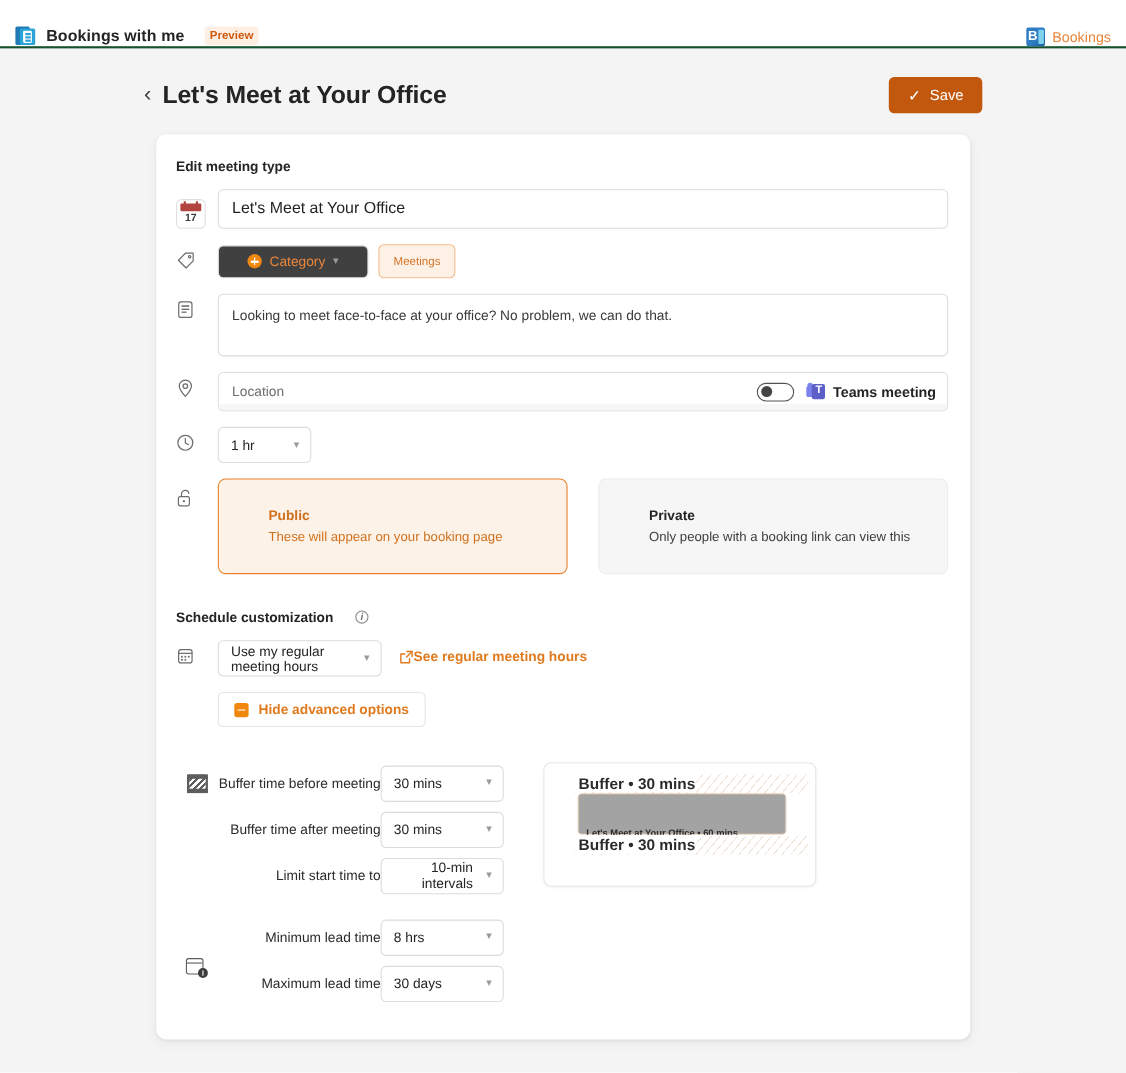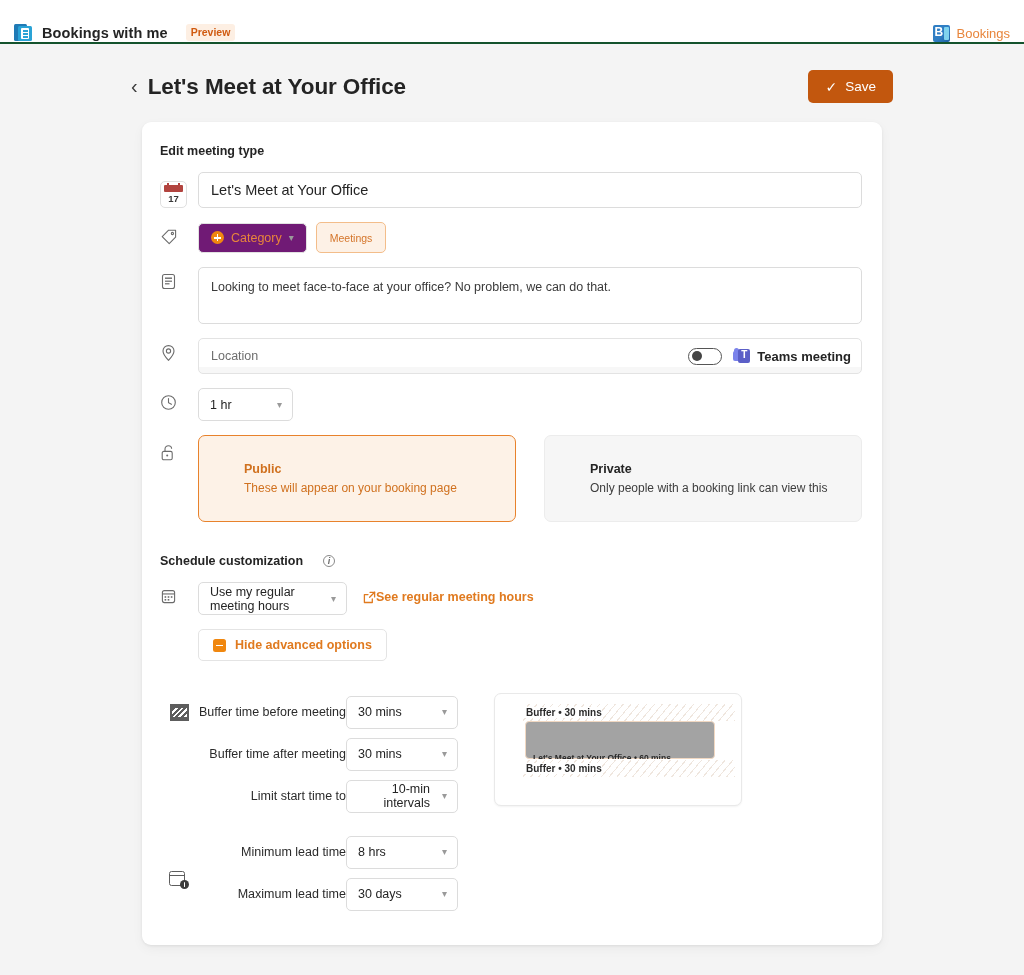--- a/index.html
+++ b/index.html
@@ -135,22 +135,22 @@
     border-radius: 5px;
     padding: 0 12px;
     display: flex; align-items: center;
     font-size: 14.5px;
     background: #fff;
   }
 
   .chip-row { display: flex; align-items: center; gap: 9px; flex: 1; }
   .category-btn {
     height: 30px; border: 1px solid #e2e2e2; border-radius: 5px;
-    background: #701a75; display: flex; align-items: center; gap: 7px;
-    padding: 0 12px; cursor: pointer;
+    background: #404040; display: flex; align-items: center; gap: 7px;
+    padding: 0 26px; cursor: pointer;
   }
   .plus-circle {
     width: 13px; height: 13px; border-radius: 50%; background: #f0870f;
     position: relative; flex: none;
   }
   .plus-circle:before, .plus-circle:after {
     content:""; position:absolute; background:#fff;
   }
   .plus-circle:before { left:3px; top:6px; width:7px; height:1.5px; }
   .plus-circle:after { left:5.75px; top:3px; width:1.5px; height:7px; }
@@ -186,21 +186,21 @@
   .teams-icon .tsm { position:absolute; left:0px; top:3.5px; width:7px; height:10px; background:#7b83eb; border-radius:2px; }
   .teams-icon .tdot { position:absolute; left:1px; top:0px; width:5px; height:5px; border-radius:50%; background:#7b83eb; }
   .teams-label { font-size: 13px; font-weight: 700; }
 
   .select {
     height: 33px; border: 1px solid #dcdcdc; border-radius: 5px; background: #fff;
     display: flex; align-items: center; padding: 0 10px 0 11px;
     font-size: 12.5px; cursor: pointer;
   }
   .select .chev { margin-left: auto; padding-left: 12px; }
-  .select.w100 { width: 95px; }
+  .select.w100 { width: 85px; }
   .select.w185 { width: 149px; }
   .select.w112 { width: 112px; }
 
   
   .vis-wrap { display: flex; gap: 28px; flex: 1; }
   .vis-card {
     flex: 1; border-radius: 7px; padding: 26px 0 26px 45px; min-height: 76px;
   }
   .vis-card.public { border: 1.5px solid #e8822c; background: #fdf2e7; }
   .vis-card.private { border: 1px solid #ececec; background: #f6f6f6; }
@@ -262,21 +262,21 @@
     padding: 9px 0 0 0; position: relative; overflow: hidden;
   }
   .pv-band {
     position: relative; height: 18px;
     background: repeating-linear-gradient(-50deg, #efe6de 0 1px, #ffffff 1px 6px);
     margin-left: 28px; margin-right: 6px;
     display: flex; align-items: center;
   }
   .pv-band-line { position:absolute; left:-28px; right:-6px; top:0; height:1px; background:#e7e7e7; }
   .pv-band.bottom .pv-band-line { top: 0; }
-  .pv-band span { font-size: 10px; font-weight: 700; color: #2b2b2b; padding-left: 3px; background: #fff; }
+  .pv-band span { font-size: 14px; font-weight: 700; color: #2b2b2b; padding-left: 3px; background: #fff; }
   .pv-meeting {
     margin-left: 30px; margin-right: 26px; height: 38px;
     background: #a3a3a3; border: 1px solid #f1d8c2; border-radius: 4px;
     padding: 25px 0 0 7px;
   }
   .pv-meeting span { font-size: 8.5px; font-weight: 700; color: #2b2b2b; }
 </style>
 </head>
 <body>
 

